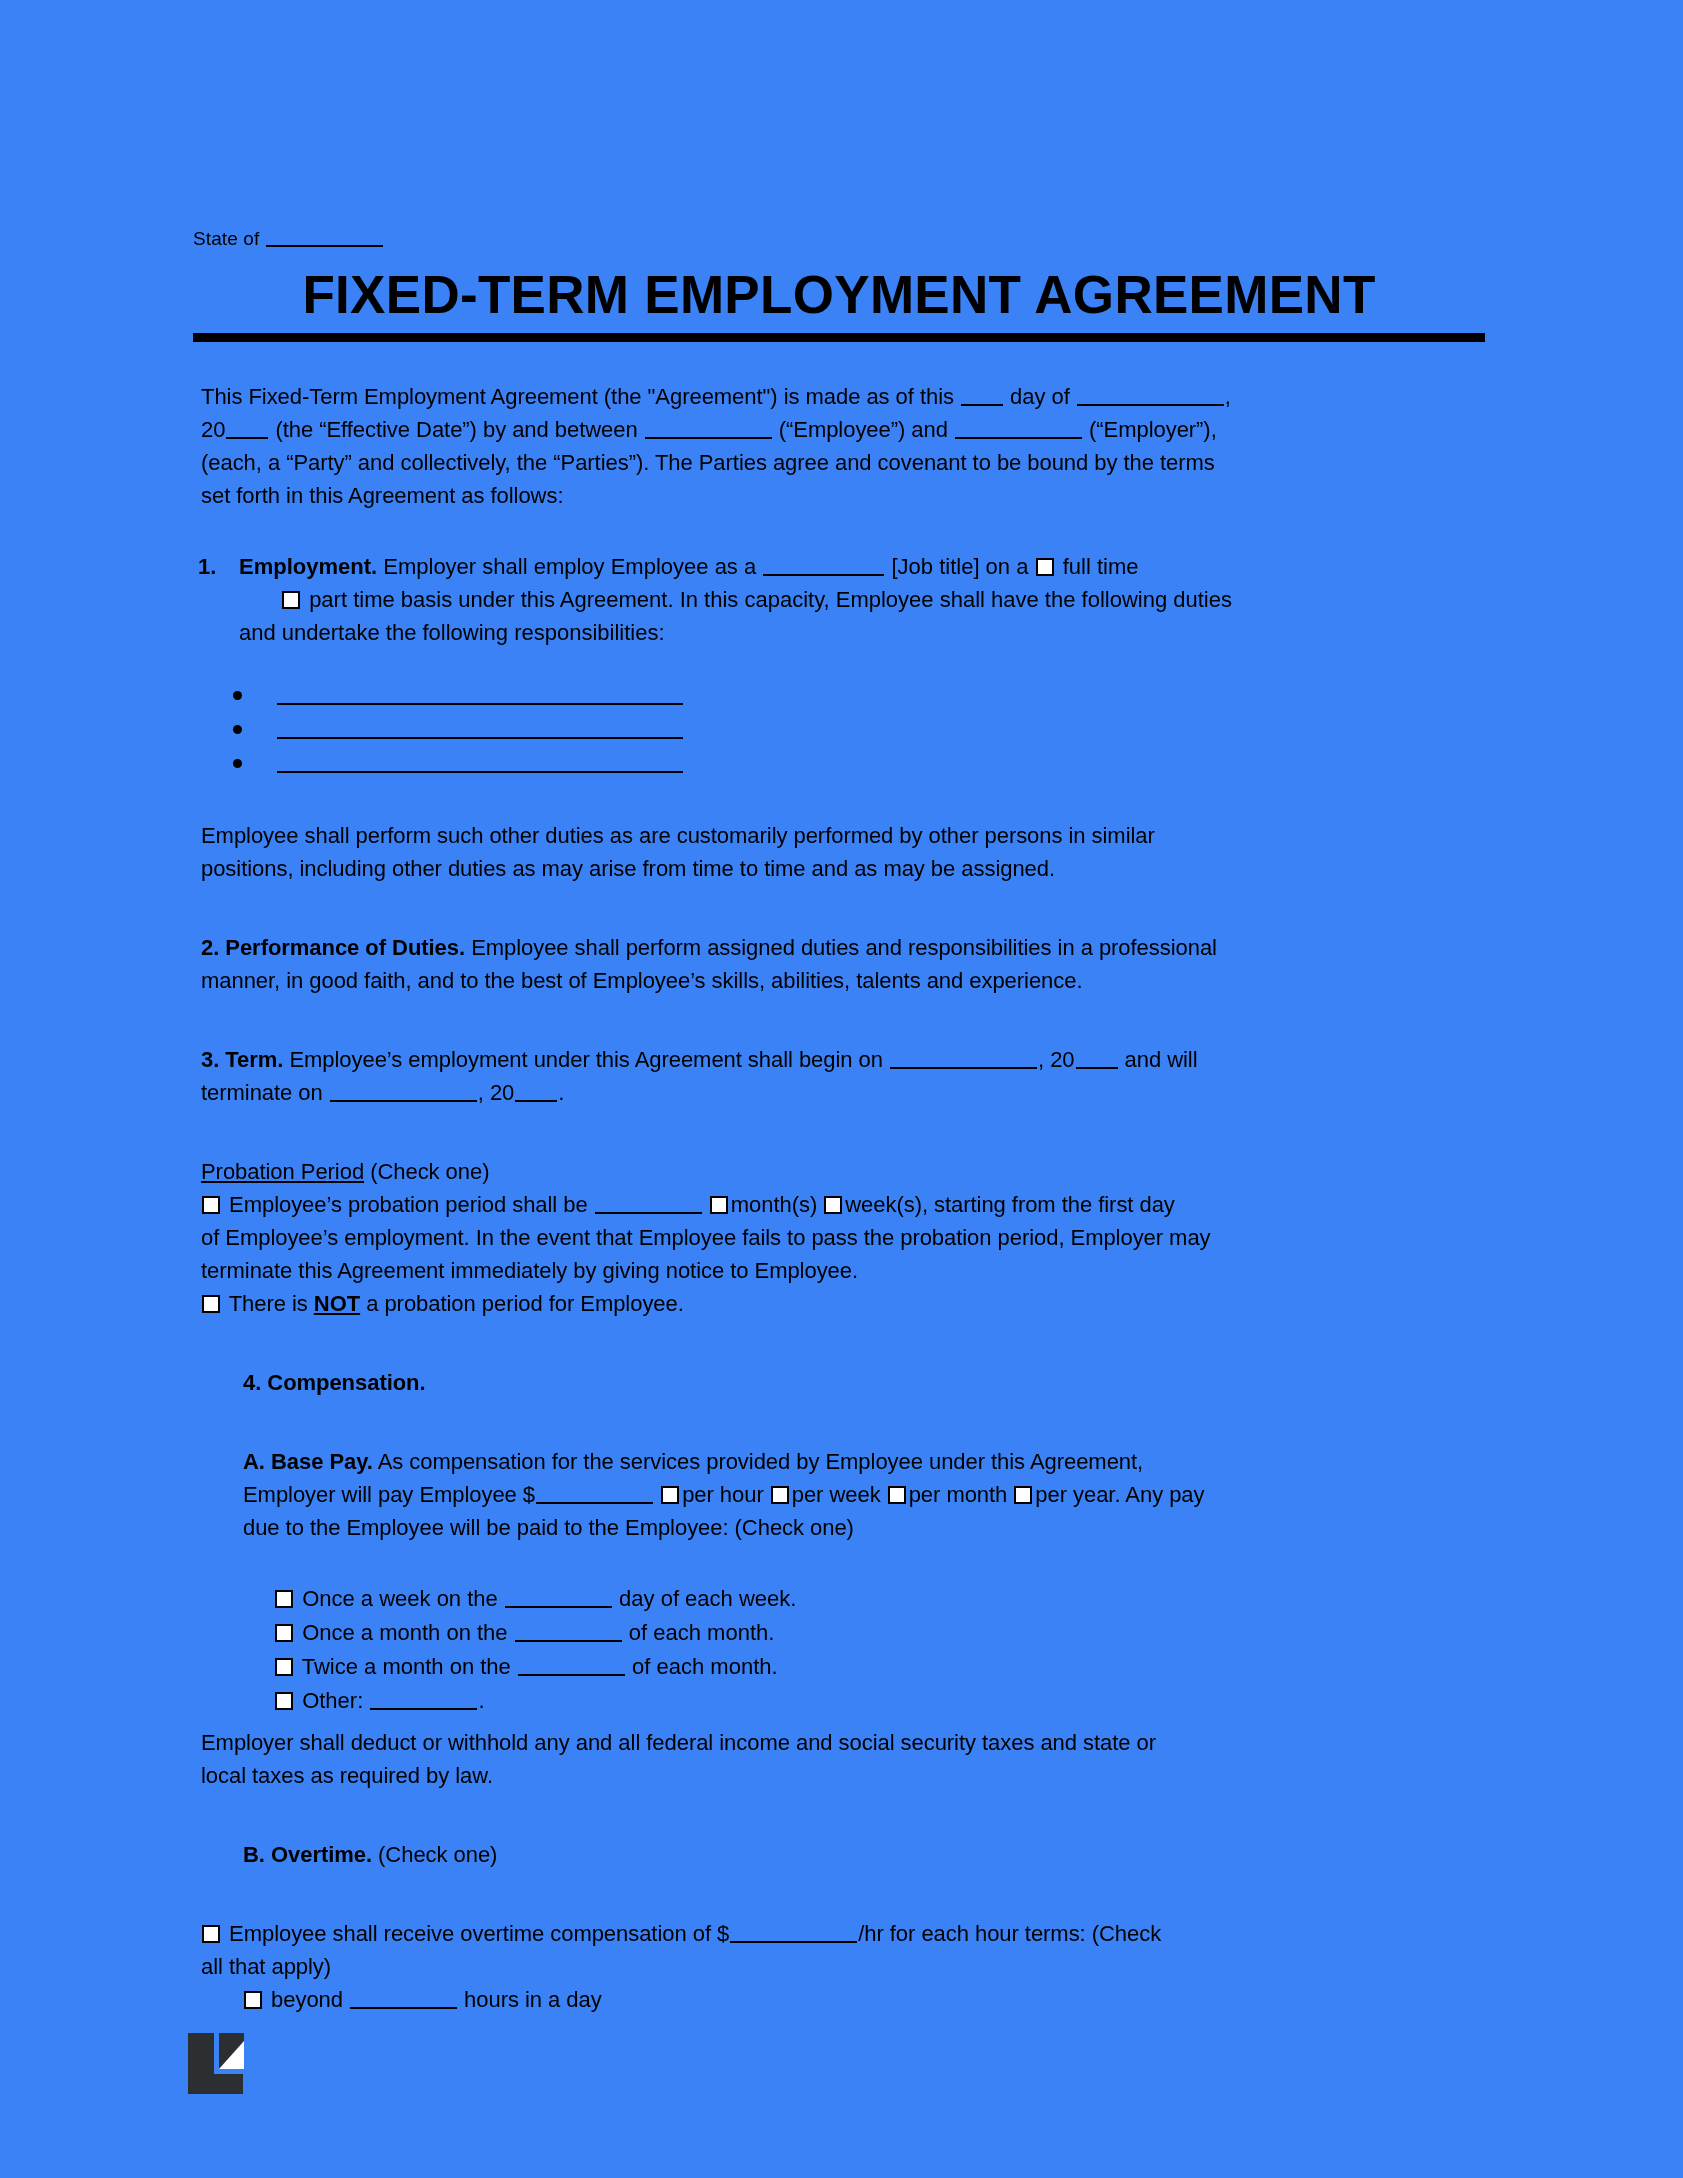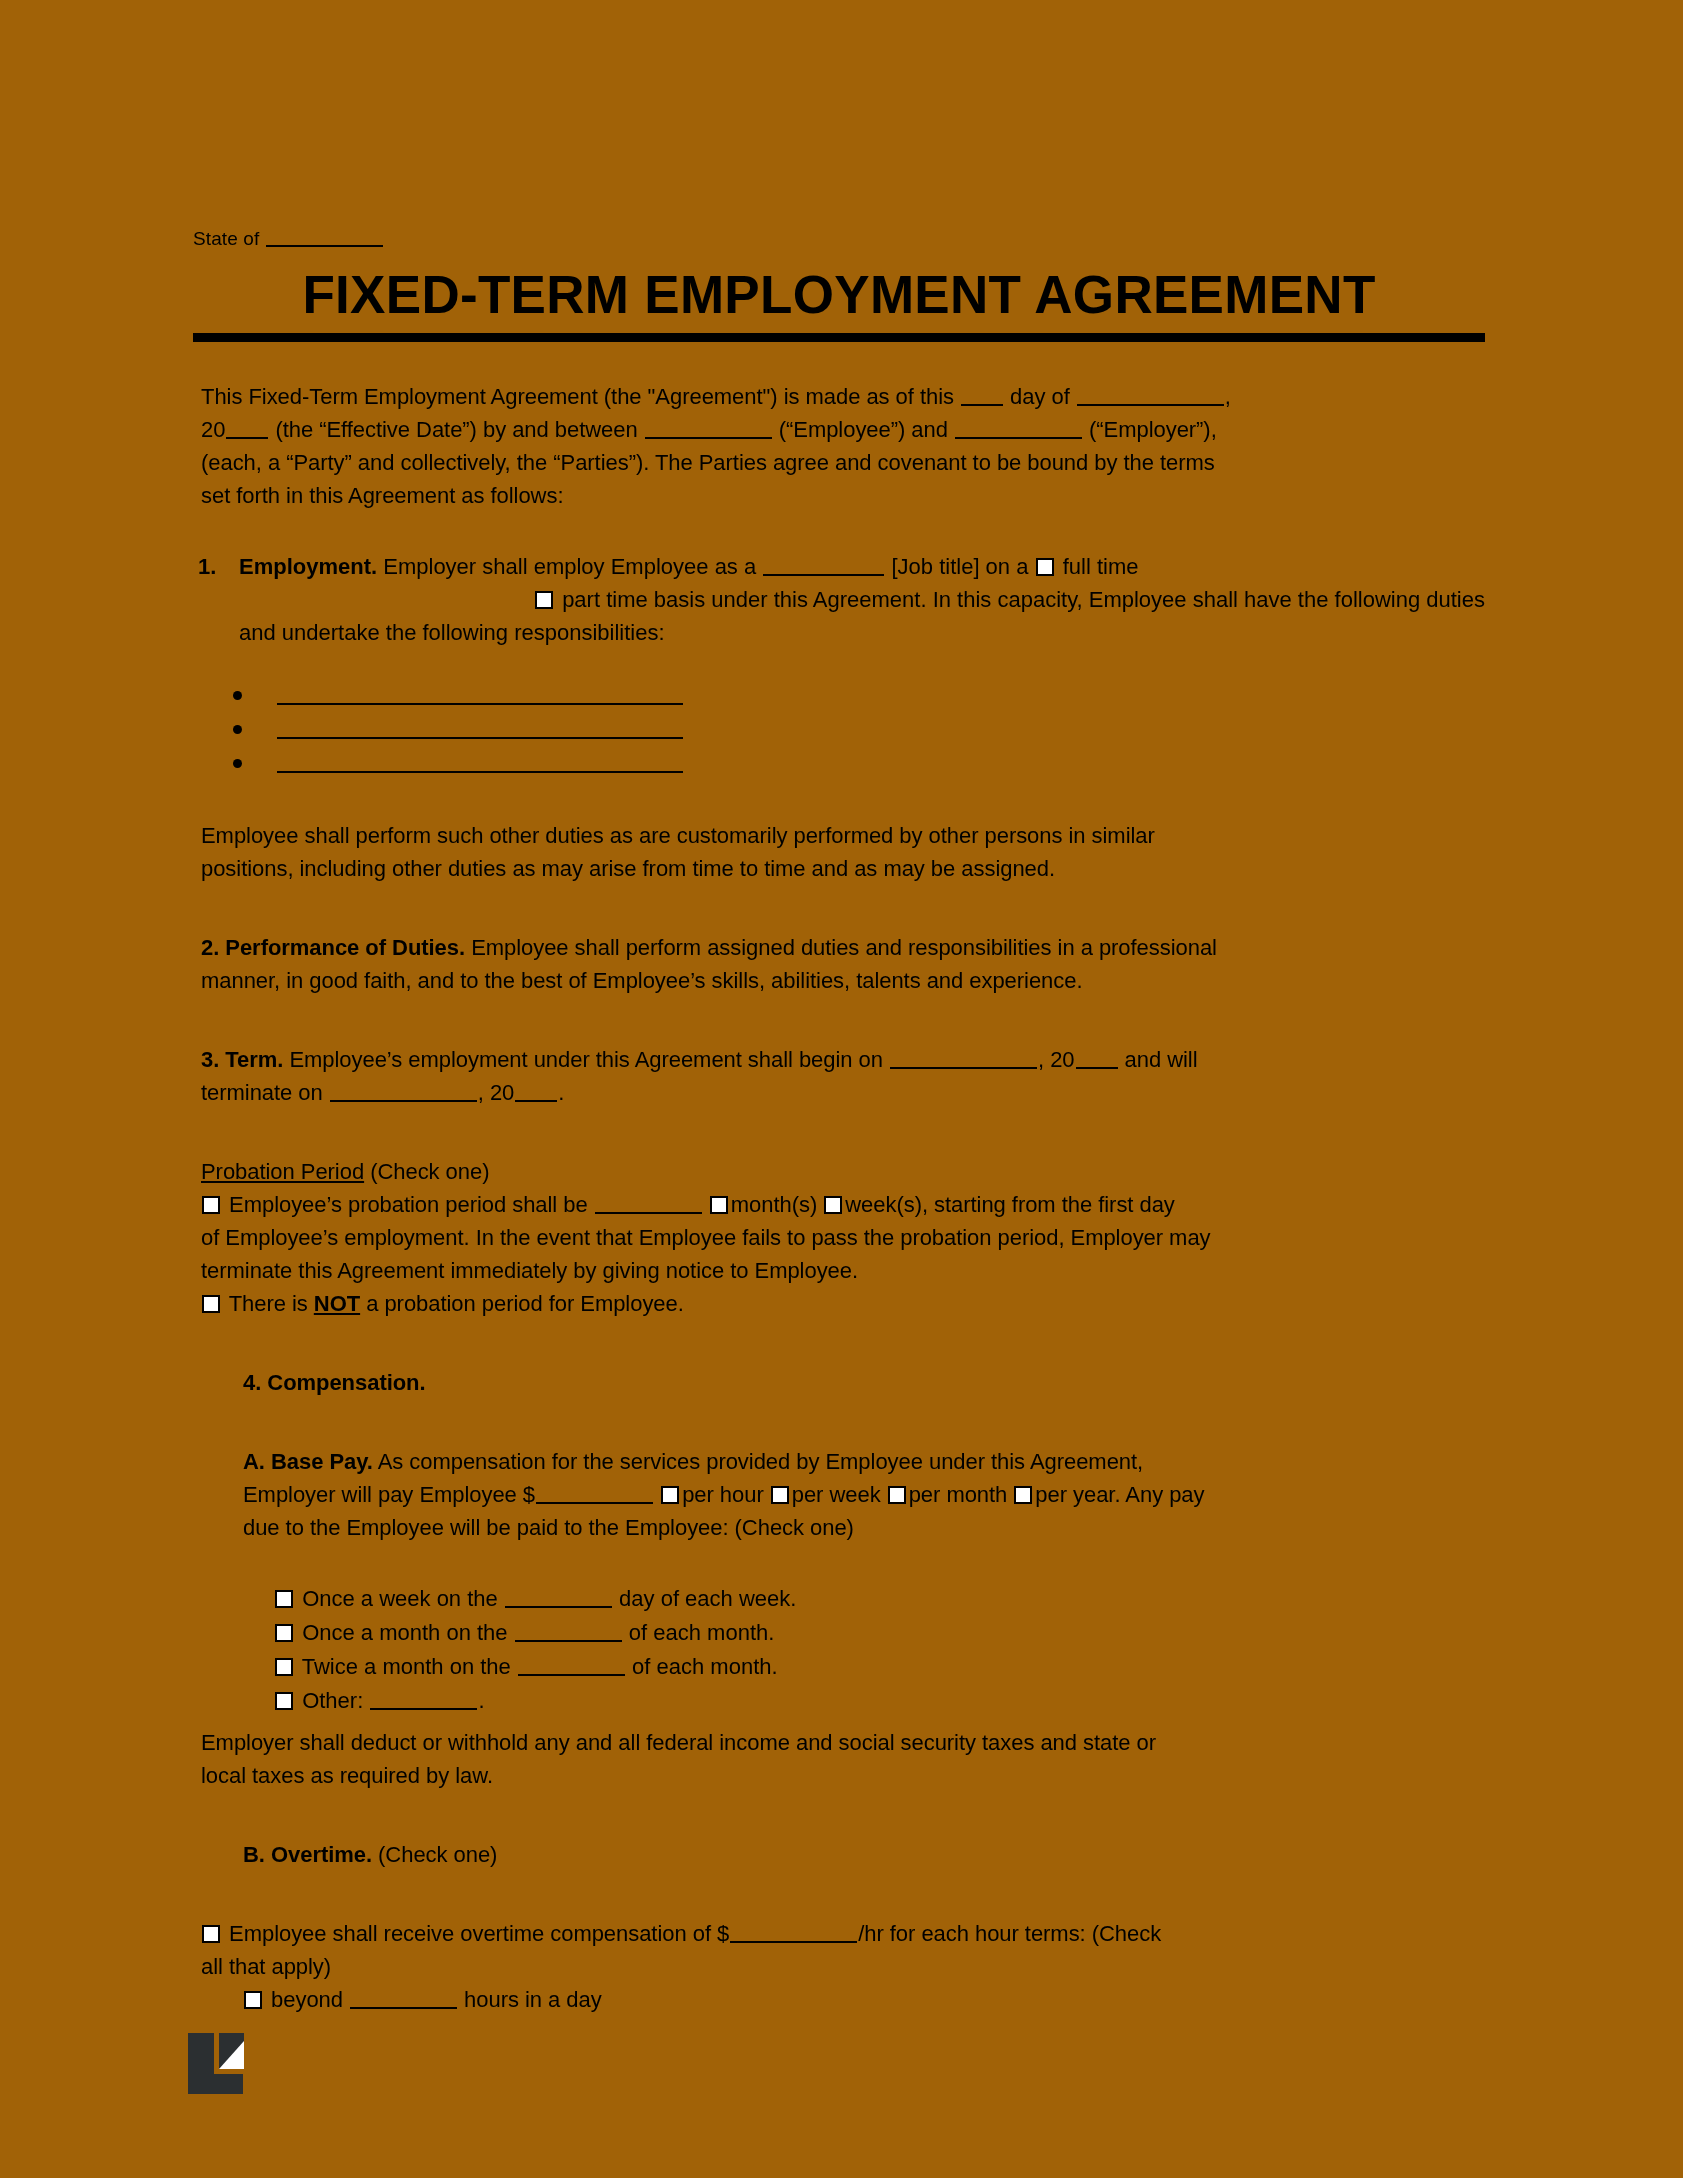--- a/index.html
+++ b/index.html
@@ -10,21 +10,21 @@
   }
   body {
     font-family: "Liberation Sans", sans-serif;
     color: #000000;
     -webkit-font-smoothing: antialiased;
   }
   .page {
     position: relative;
     width: 1683px;
     height: 2178px;
-    background: #a16207;
+    background: #3b82f6;
     overflow: hidden;
     box-sizing: border-box;
   }
   .sheet {
     position: absolute;
     left: 193px;
     top: 226px;
     width: 1292px;
   }
 
@@ -96,21 +96,21 @@
     font-size: 22px;
     line-height: 33px;
   }
   .sec-one .num {
     flex: 0 0 46px;
     font-weight: bold;
     padding-left: 5px;
     box-sizing: border-box;
   }
   .sec-one .txt { flex: 1 1 auto; }
-  .sec-one .cont { padding-left: 42px; text-align: right; }
+  .sec-one .cont { padding-left: 42px; }
 
   
   ul.duties {
     list-style: none;
     margin: 0;
     padding: 0;
   }
   ul.duties li {
     position: relative;
     height: 34px;

